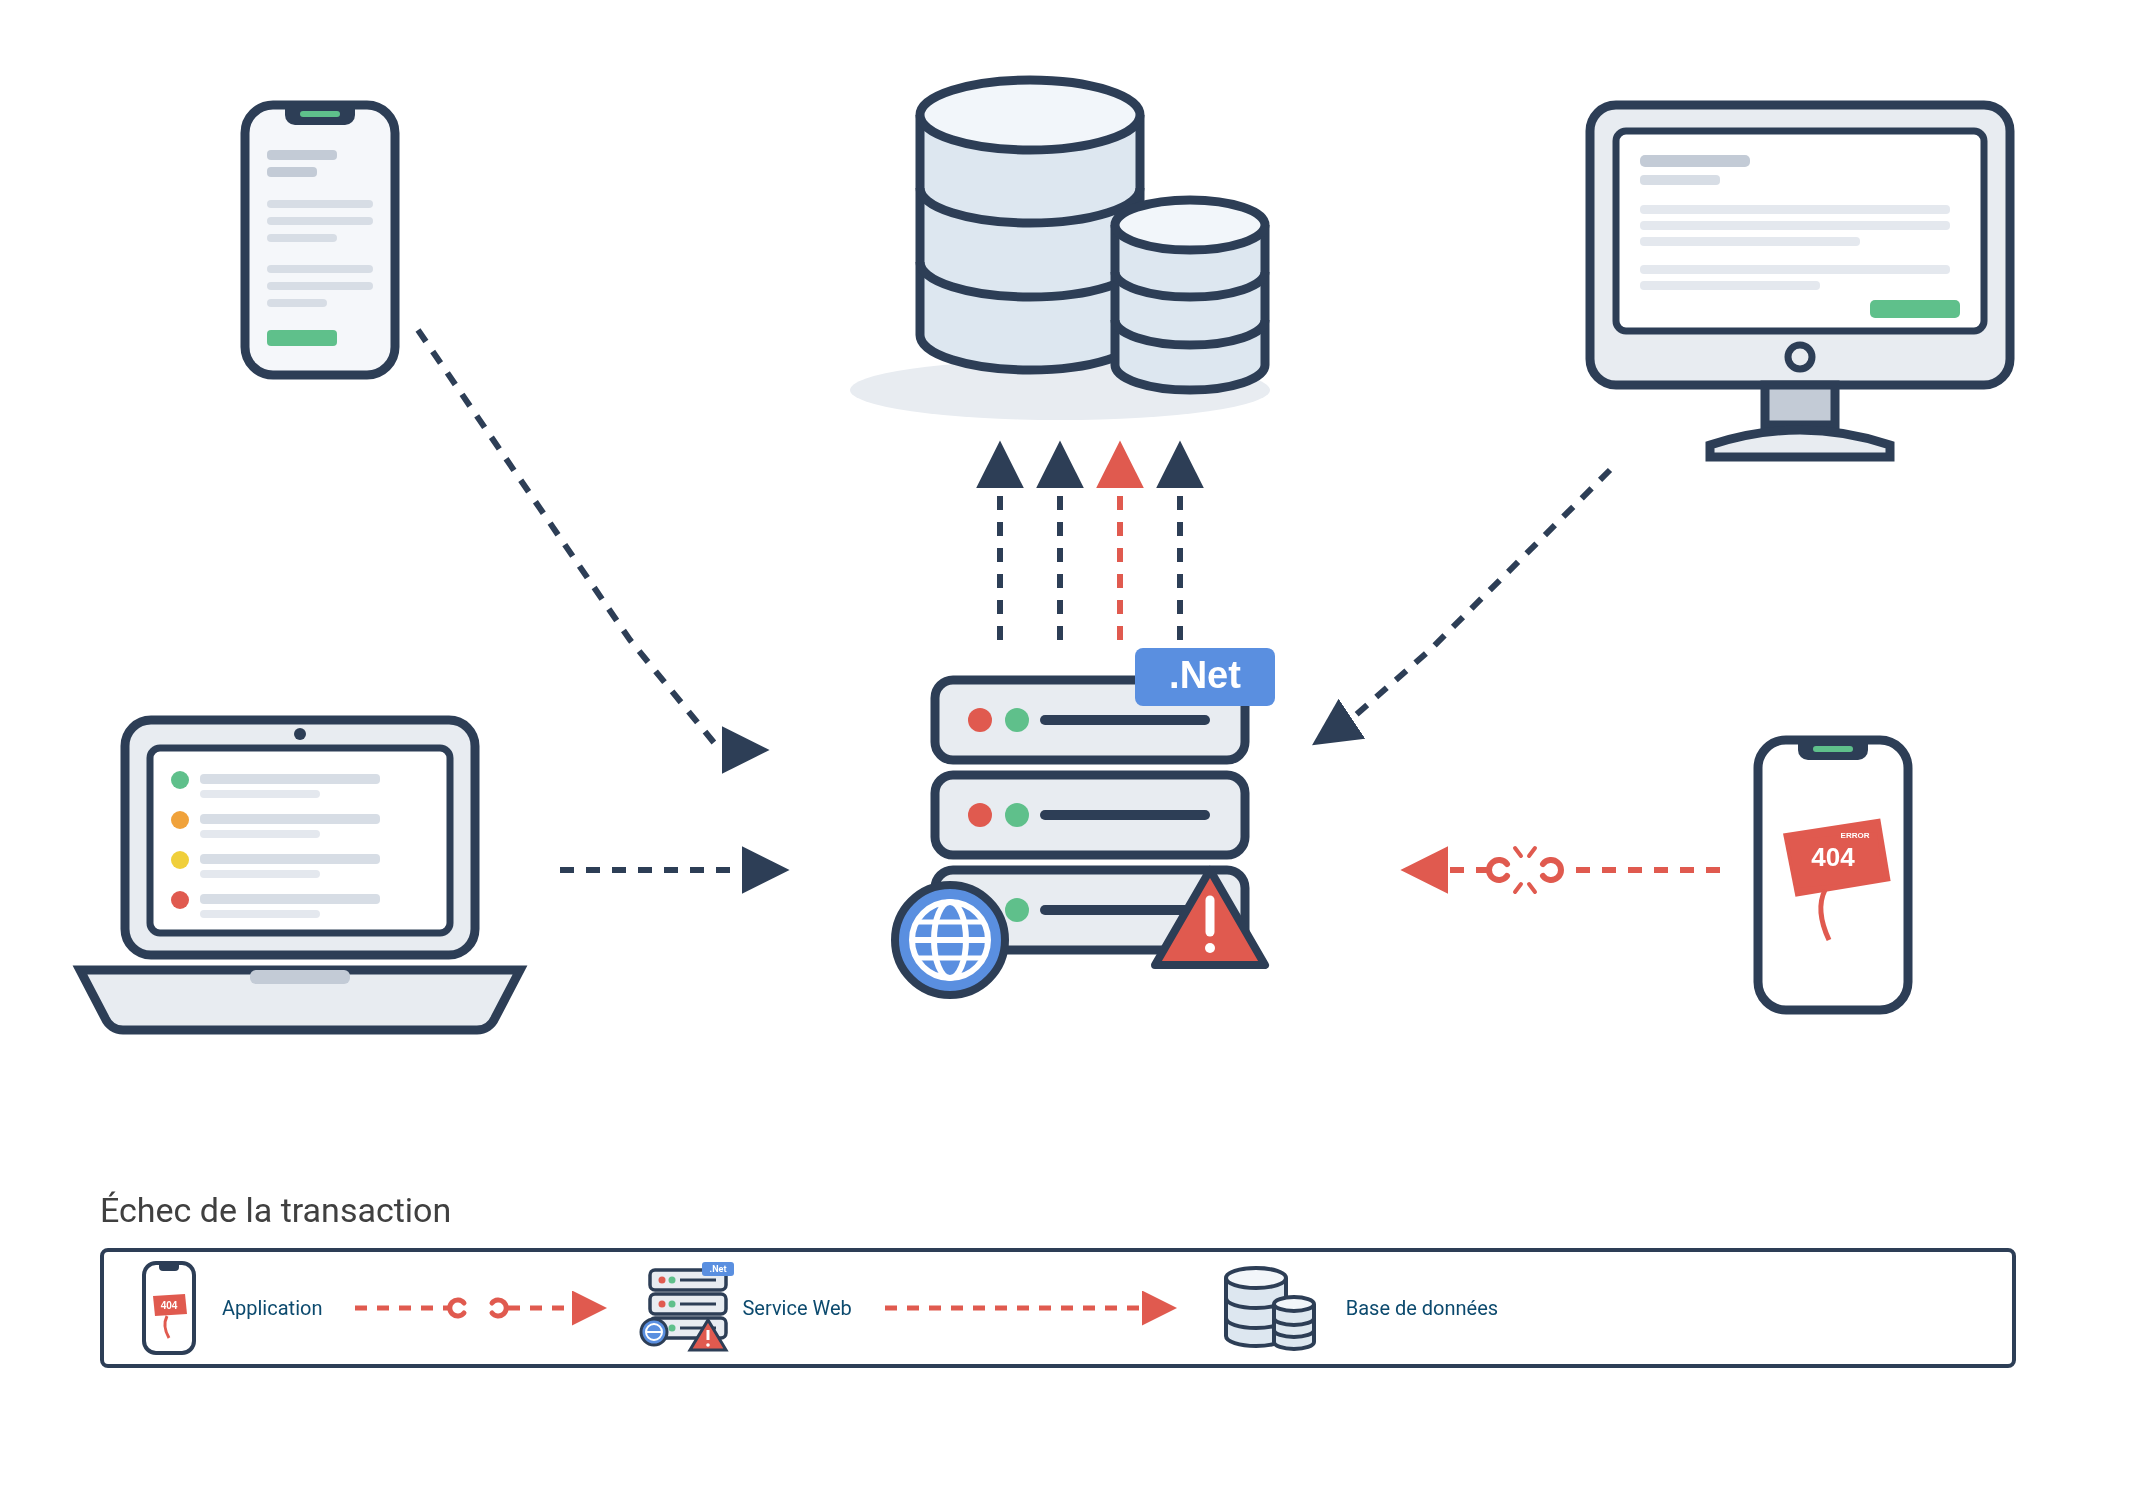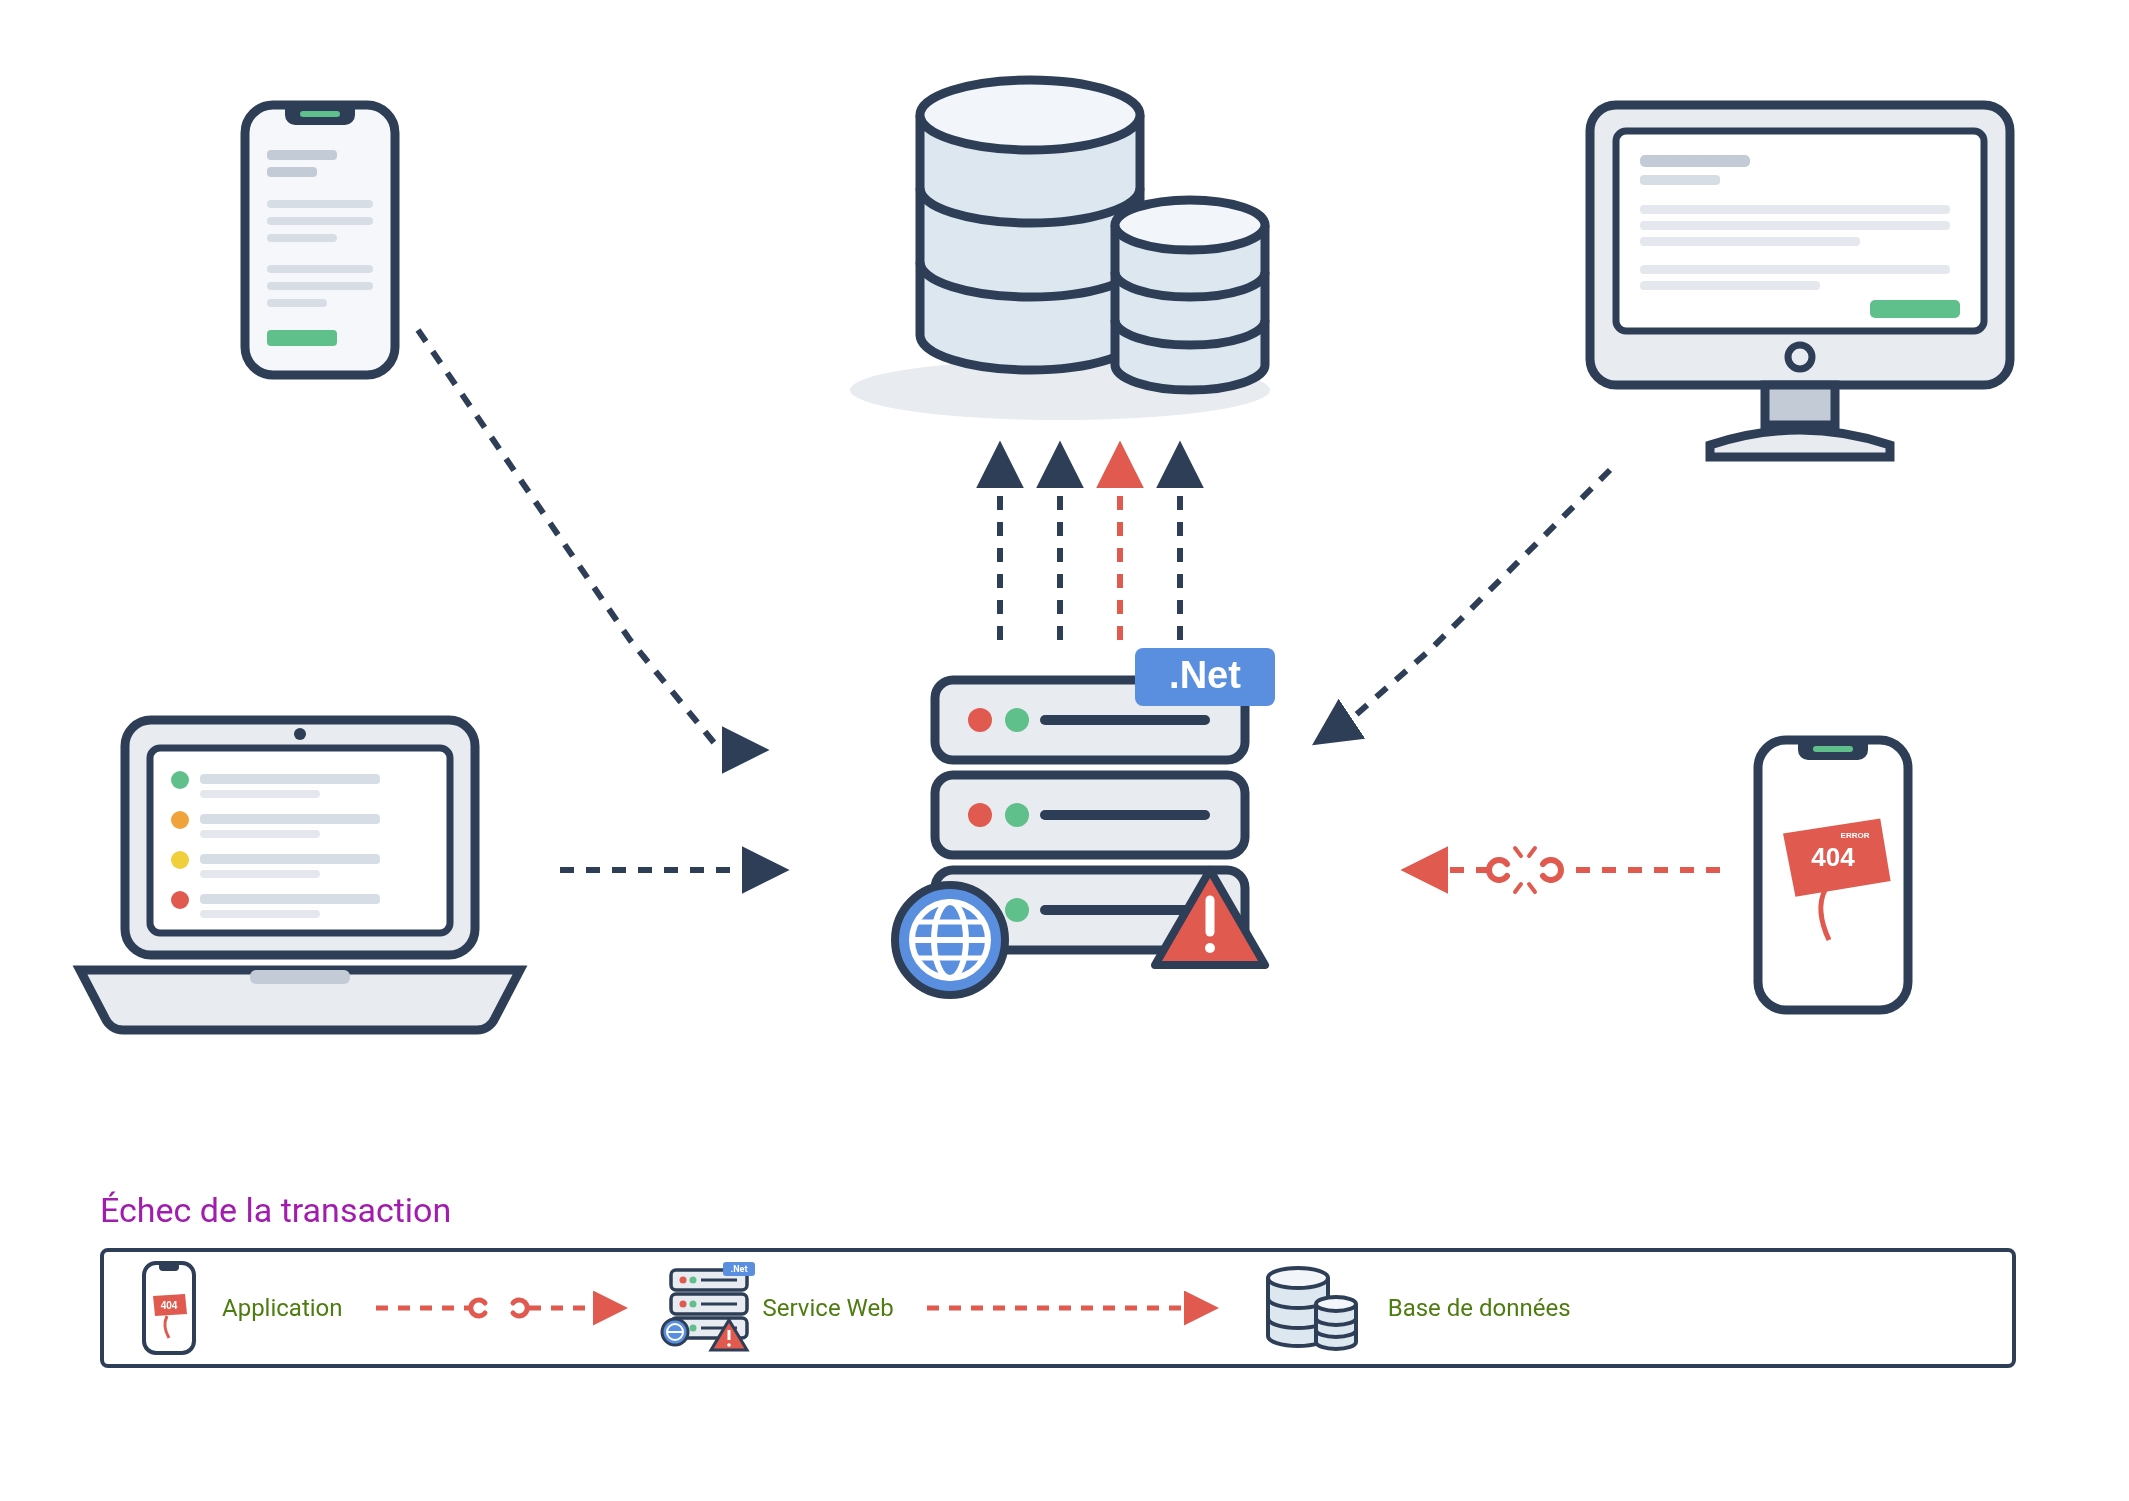--- a/index.html
+++ b/index.html
@@ -12,38 +12,38 @@
   .canvas {
     position: relative;
     width: 2129px;
     height: 1472px;
   }
   .legend-title {
     position: absolute;
     left: 100px;
     top: 1190px;
     font-size: 34px;
-    color: #a21caf;
+    color: #404040;
   }
   .legend-box {
     position: absolute;
     left: 100px;
     top: 1248px;
     width: 1916px;
     height: 120px;
     border: 4px solid #2d3e56;
     border-radius: 8px;
     display: flex;
     align-items: center;
     padding: 0 30px;
     box-sizing: border-box;
   }
   .legend-label {
-    font-size: 24px;
-    color: #4d7c0f;
+    font-size: 20px;
+    color: #0c4a6e;
   }
   svg { display: block; }
 </style>
 </head>
 <body>
 
 <div class="canvas">
 
   <svg viewBox="0 0 2129 1100" width="2129" height="1100" style="position:absolute; left:0; top:0;">
     <defs>

